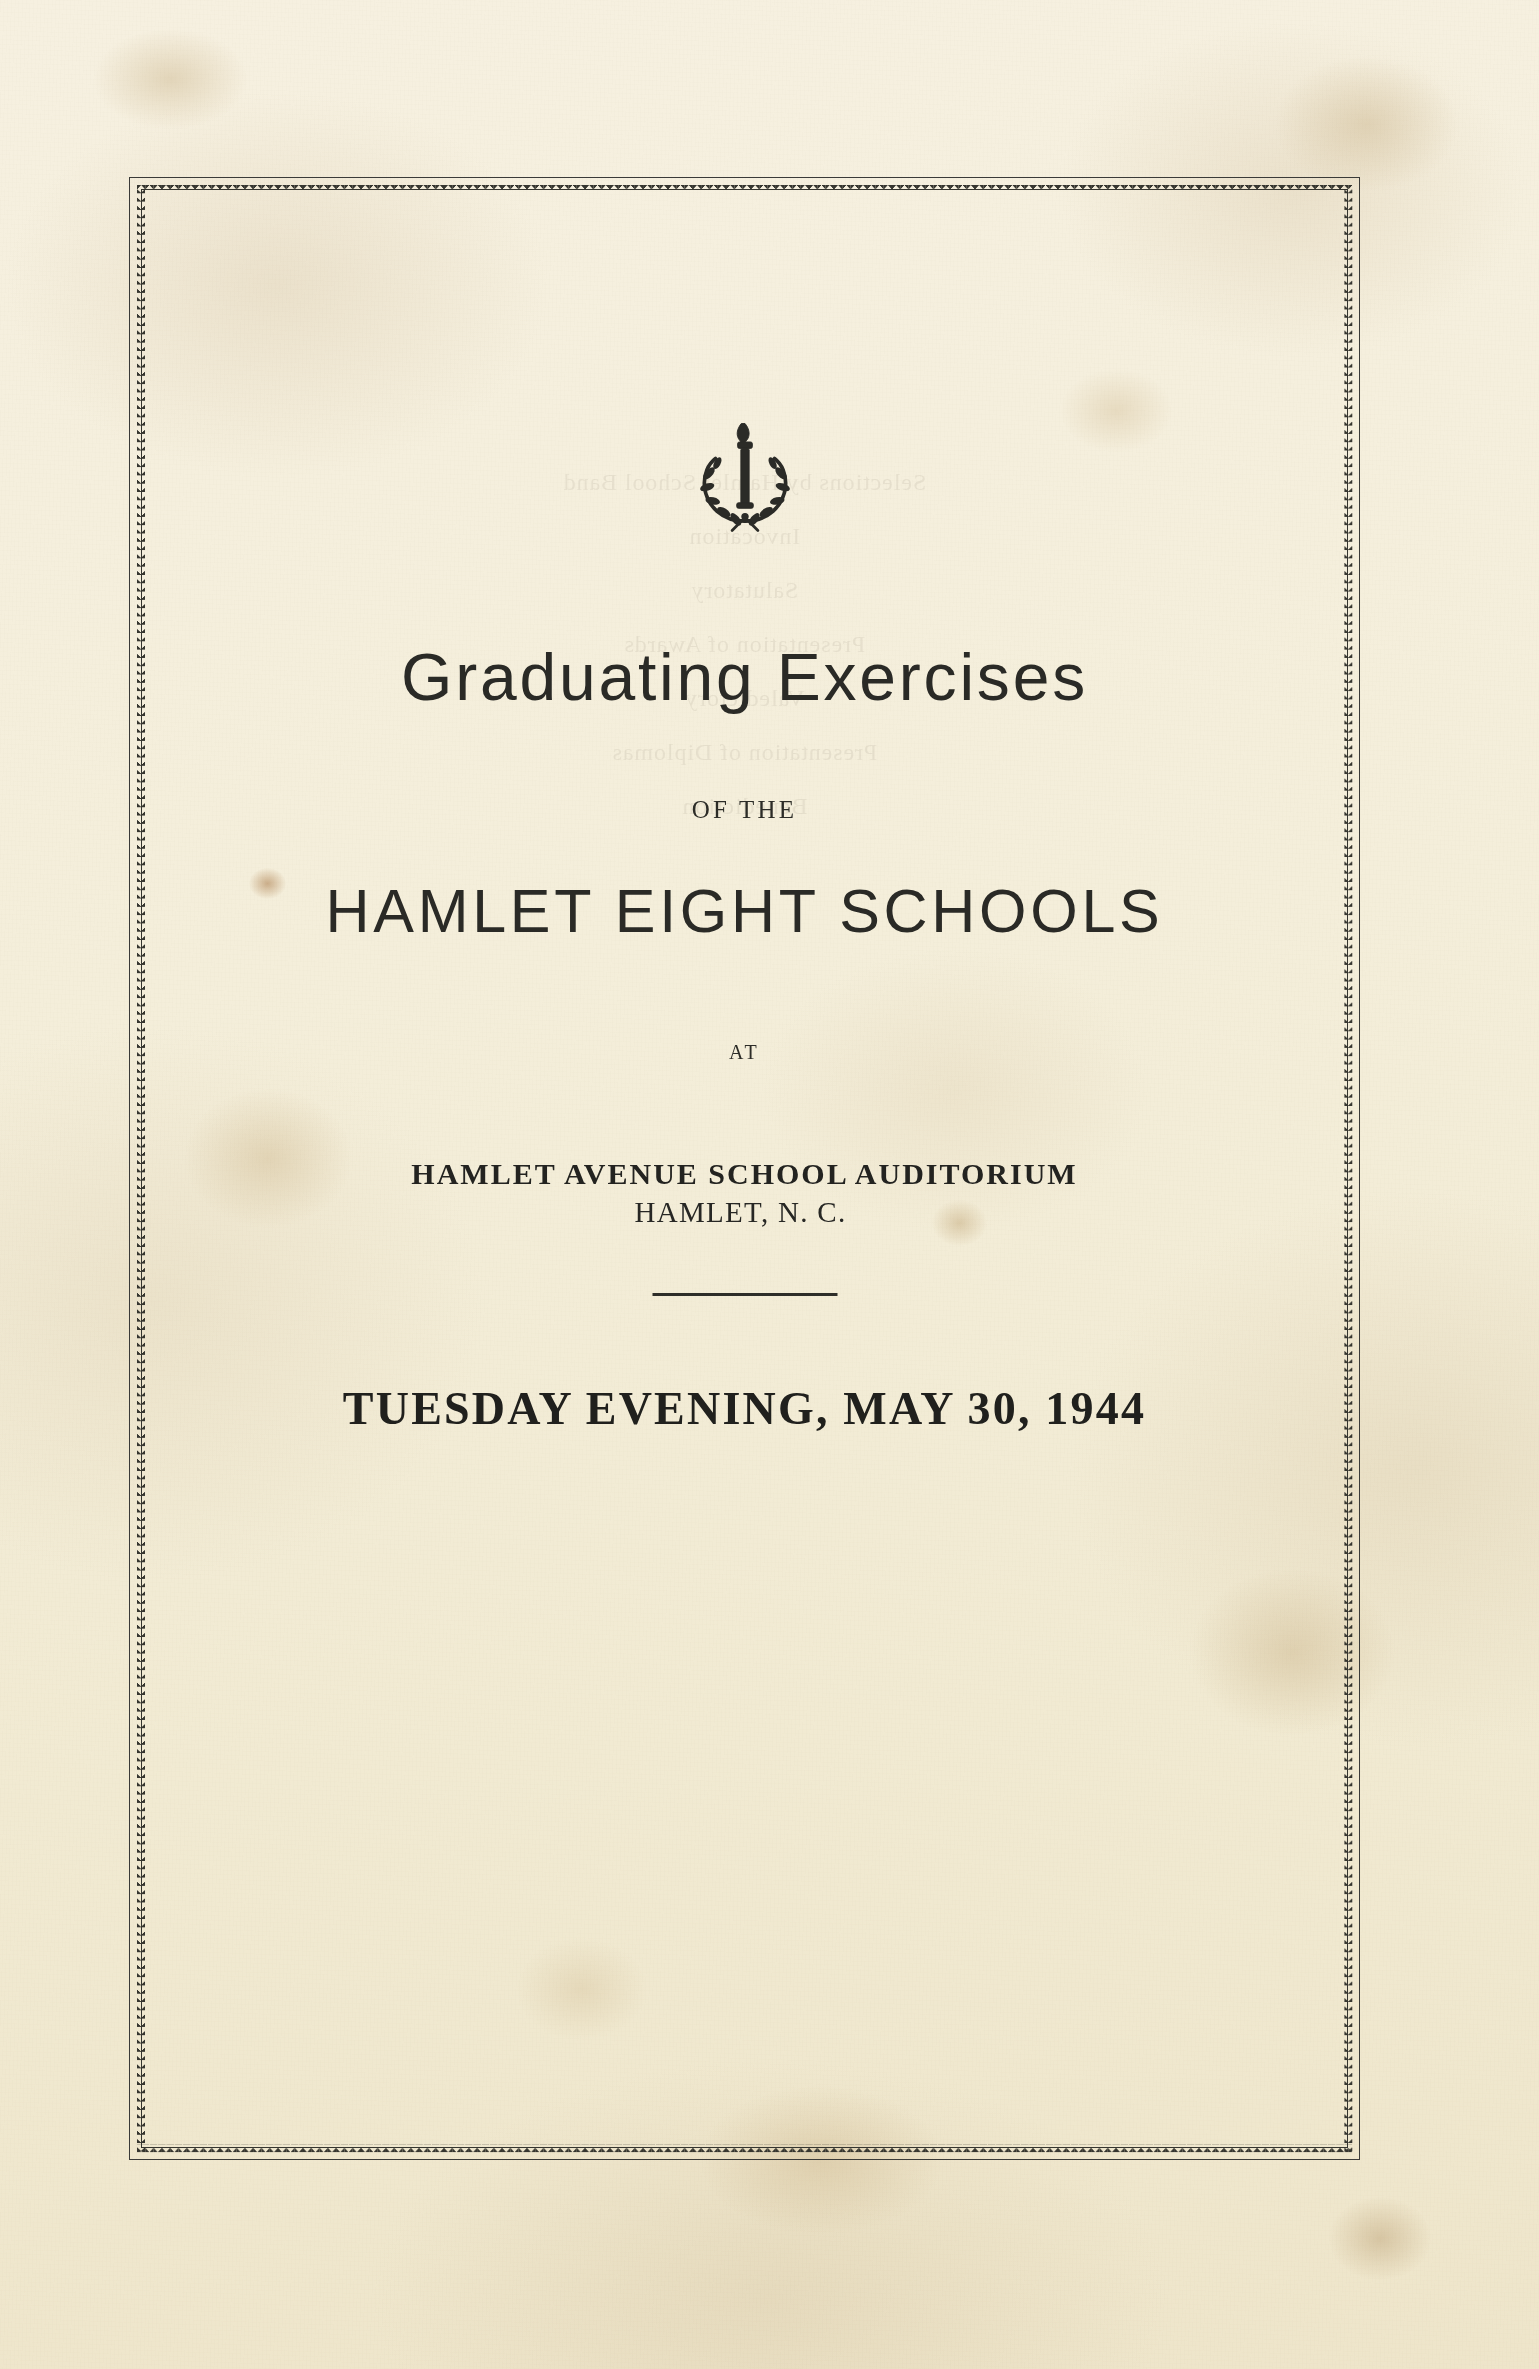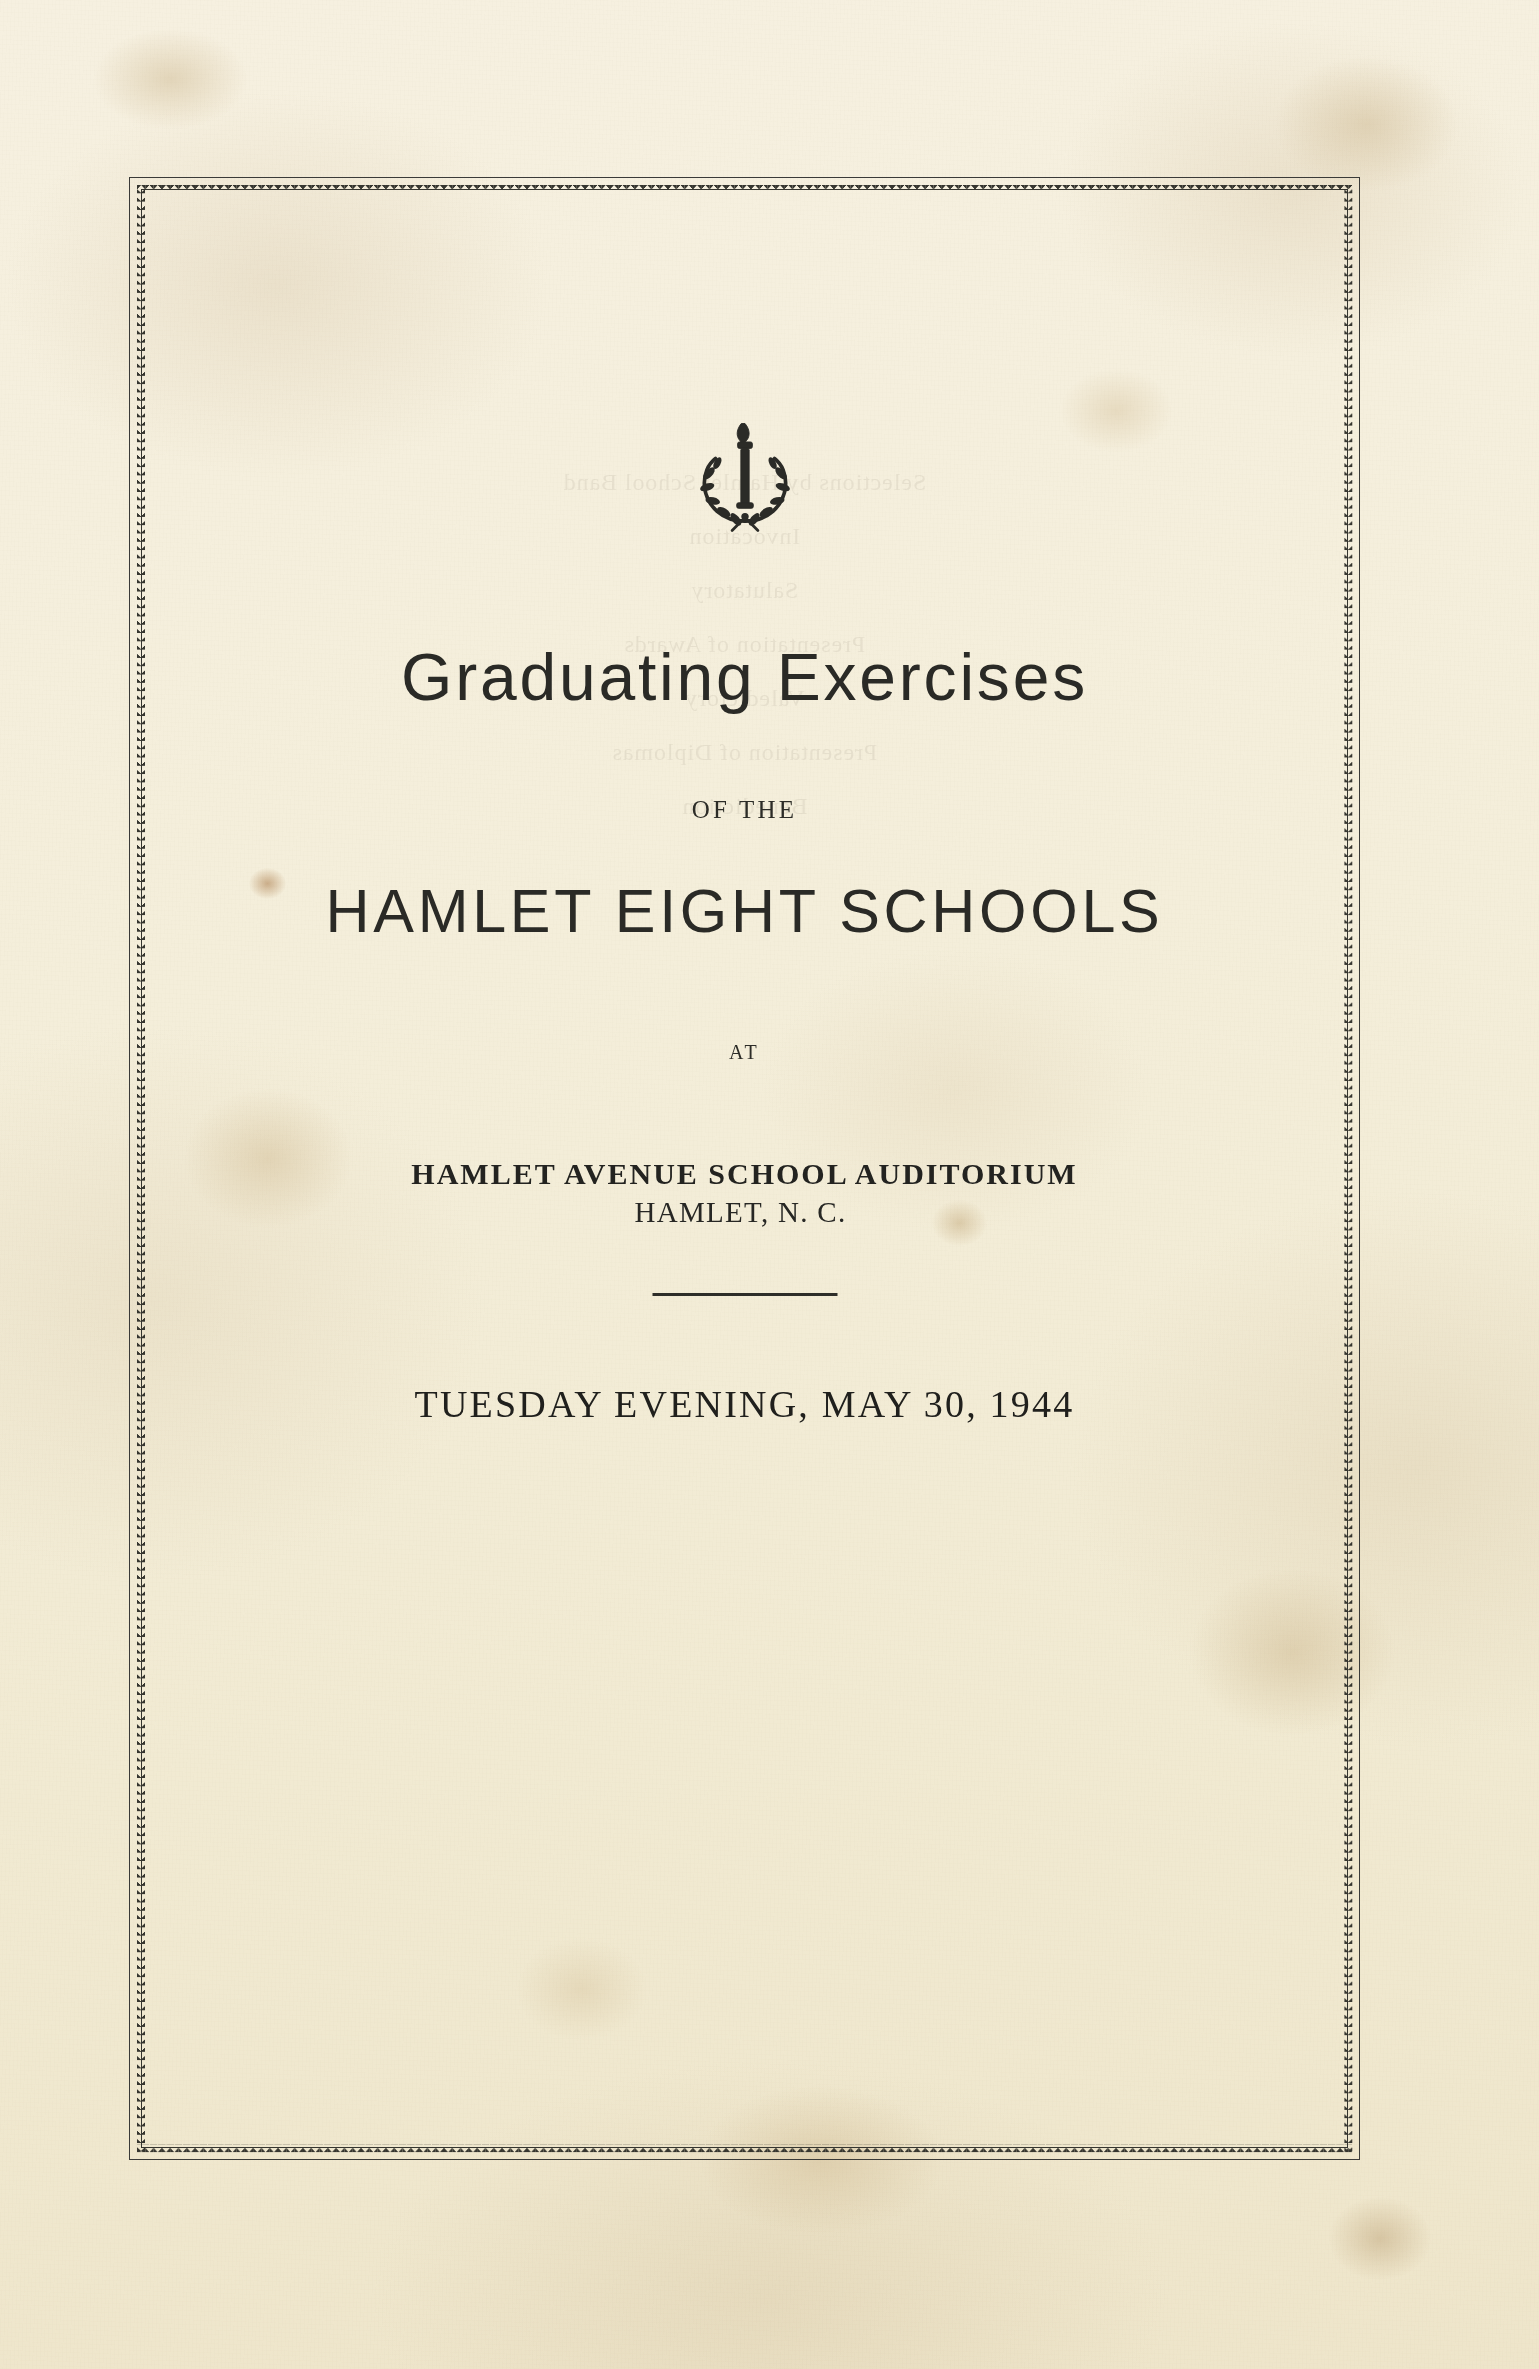--- a/index.html
+++ b/index.html
@@ -185,22 +185,22 @@
     width: 185px;
     height: 2.8px;
     background: #2e2e29;
   }
 
   .date-line {
     position: absolute;
     left: 0; right: 0;
     top: 1204px;
     font-family: "Liberation Serif", serif;
-    font-size: 38px;
-    font-weight: 400;
+    font-size: 46px;
+    font-weight: 700;
     letter-spacing: 2.2px;
     color: #20201d;
   }
 
   .time-line {
     position: absolute;
     left: 0; right: 0;
     top: 1269px;
     font-family: "Liberation Serif", serif;
     font-size: 29px;

